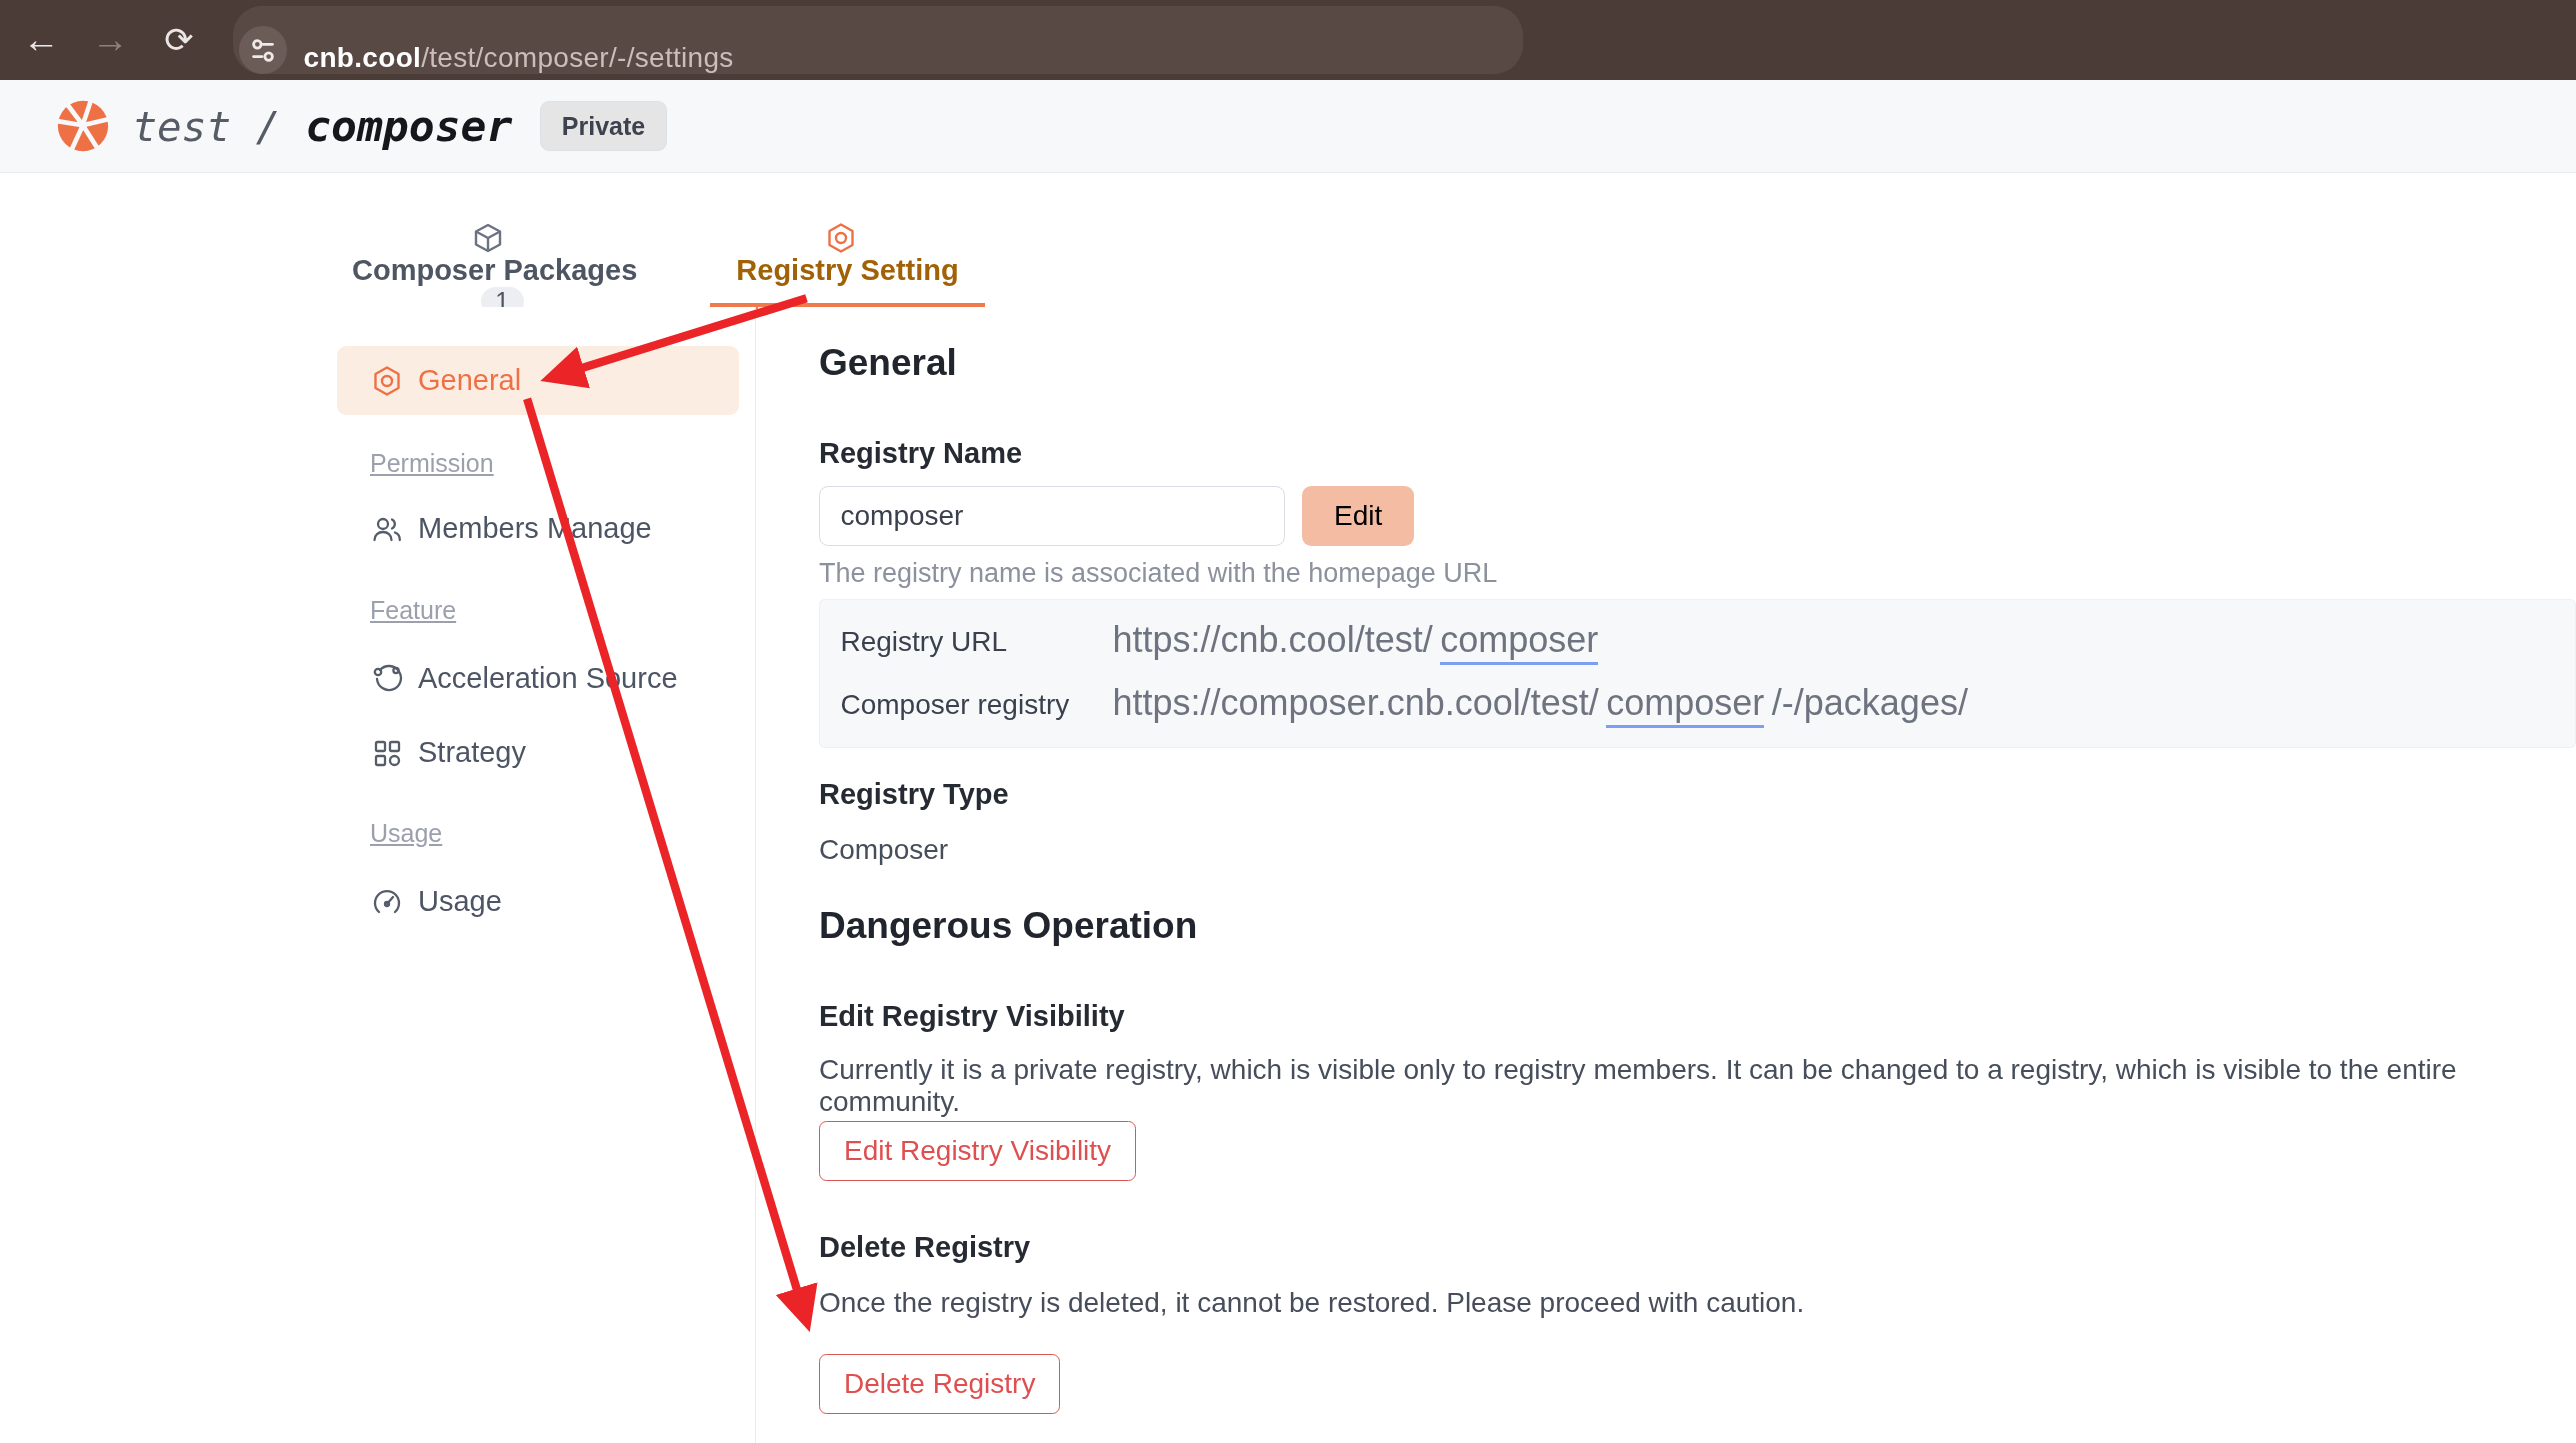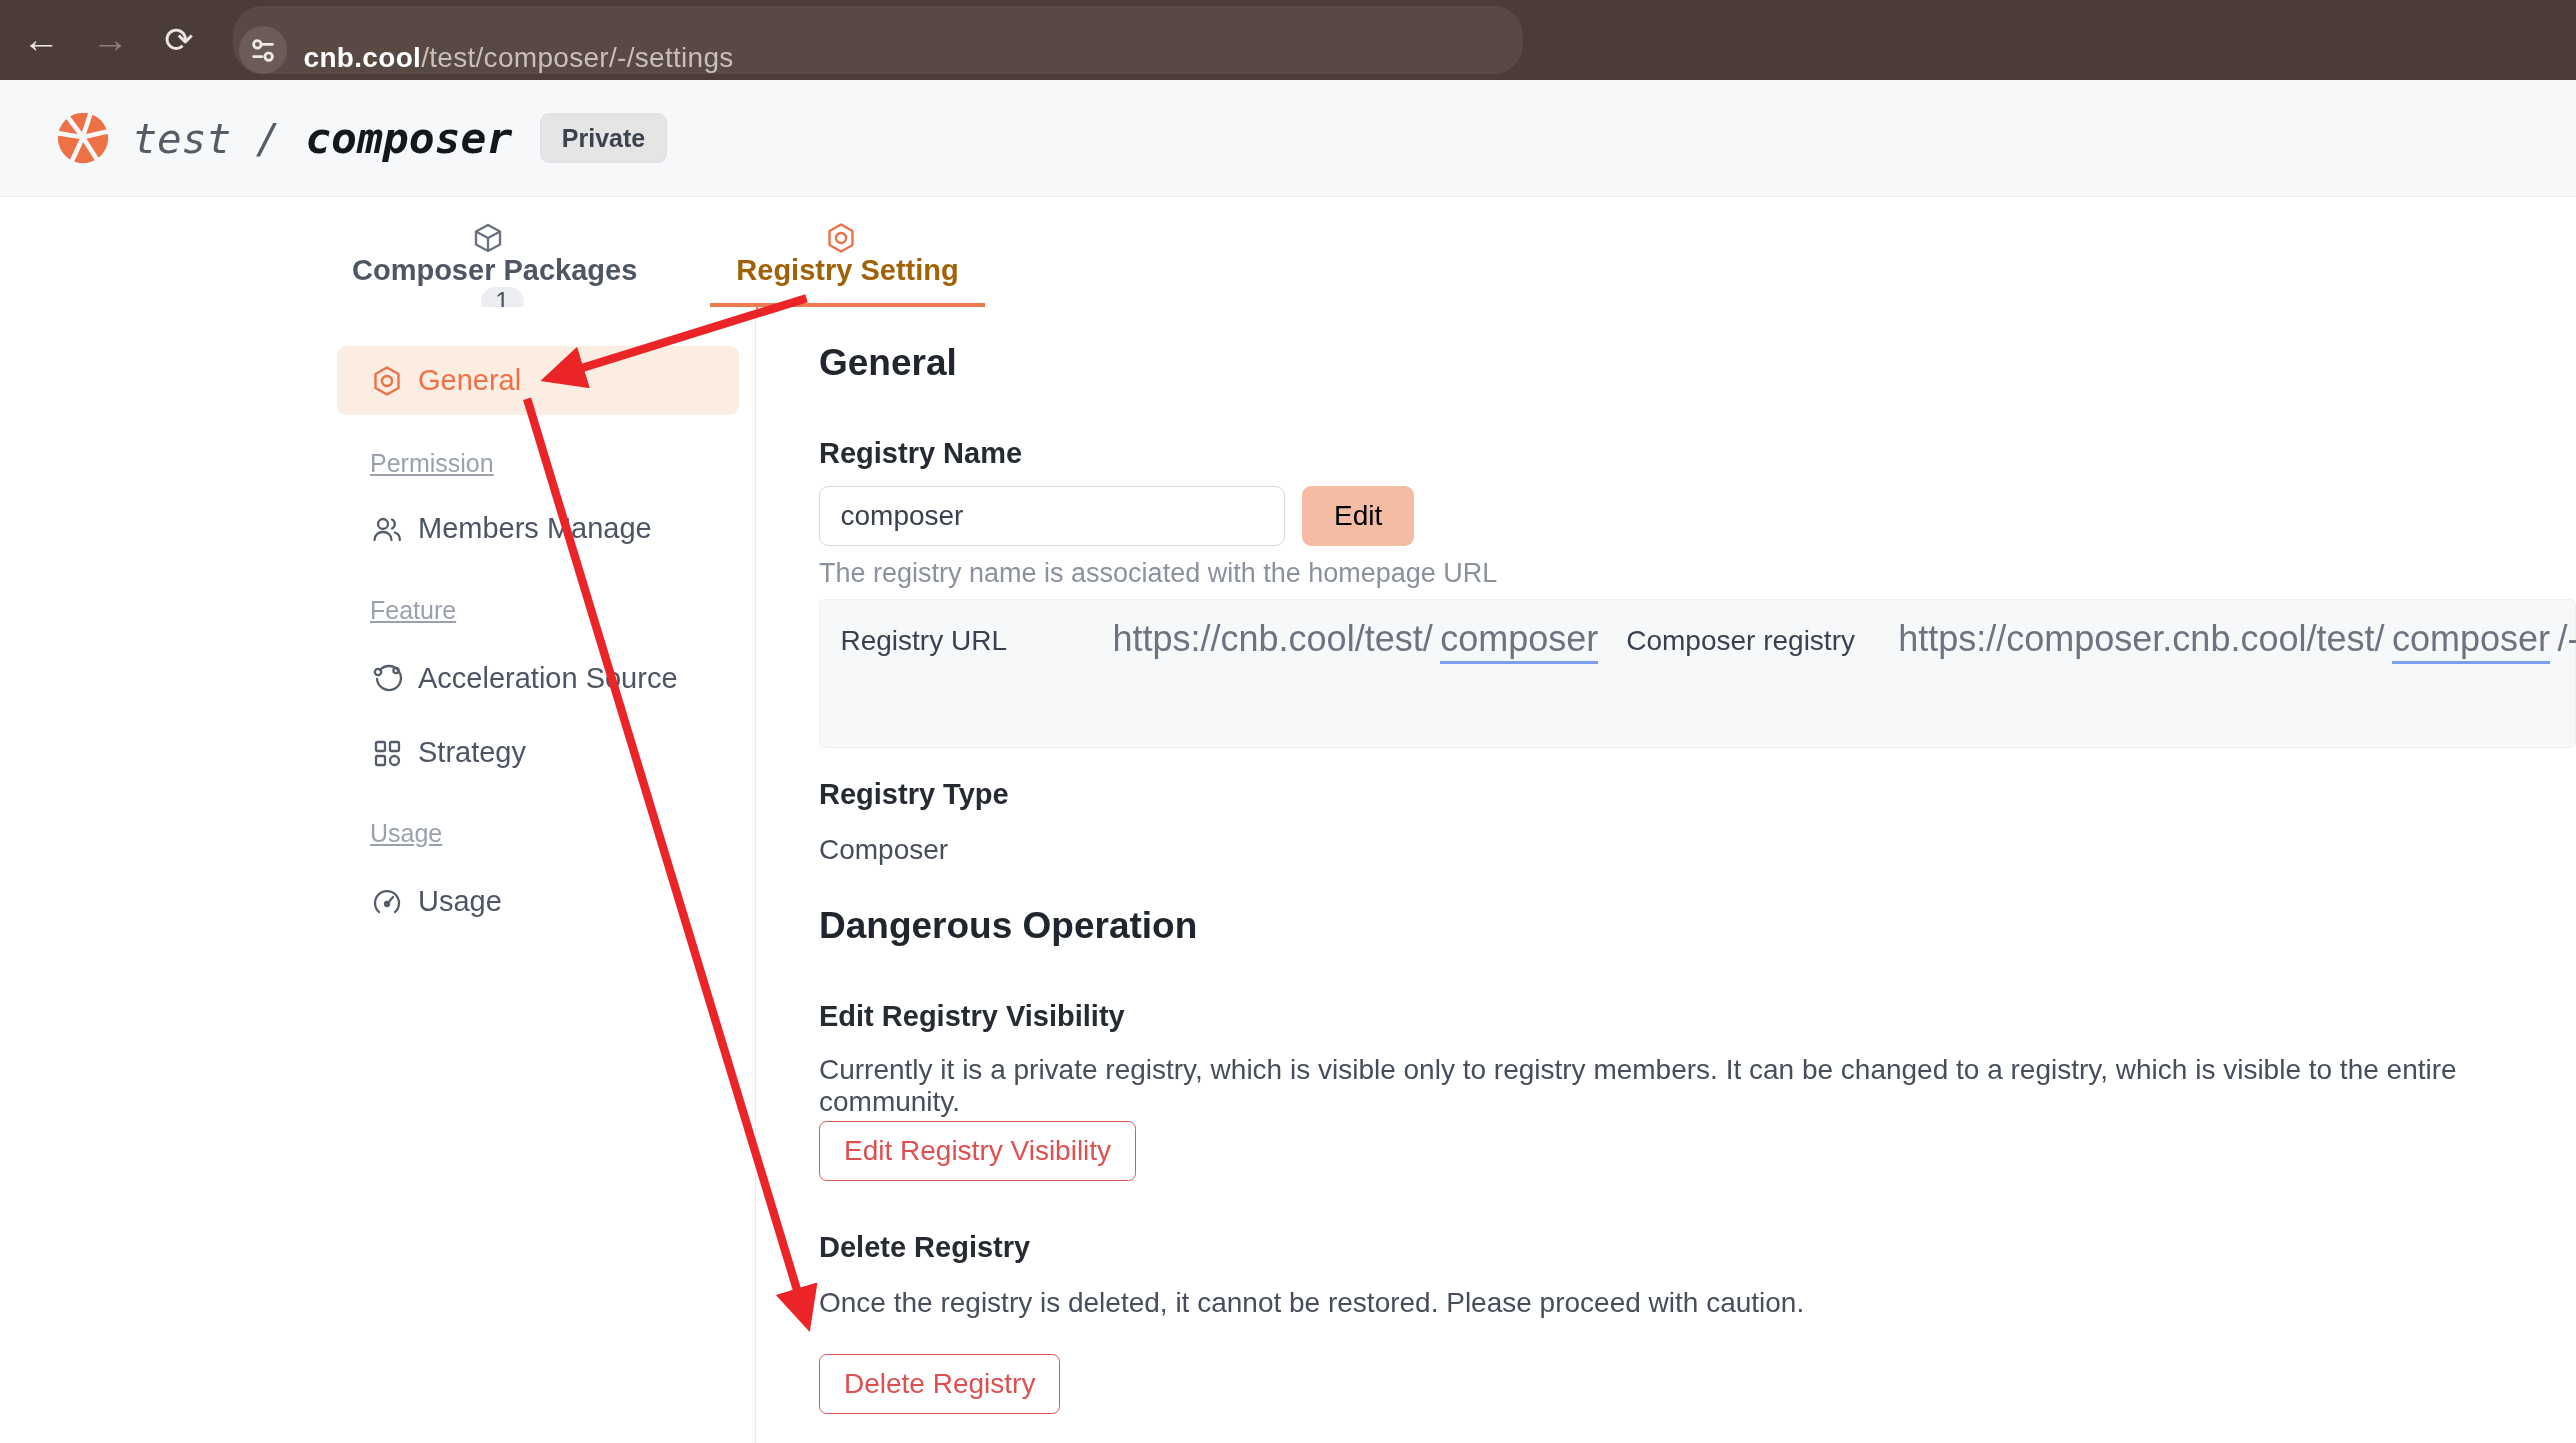--- a/index.html
+++ b/index.html
@@ -10,21 +10,21 @@
   .browser-bar { position:absolute; top:0; left:0; width:2576px; height:80px; background:#4b3c38; display:flex; align-items:center; }
   .nav-btn { width:56px; height:56px; display:flex; align-items:center; justify-content:center; font-size:37px; color:#ece6e4; margin-left:13px; }
   .nav-btn.fwd { color:#927f7a; }
   .nav-btn.reload { font-size:35px; }
   .url-pill { margin-left:26px; width:1290px; height:68px; border-radius:29px; background:#594945; display:flex; align-items:flex-end; }
   .url-chip { width:48px; height:48px; border-radius:50%; background:#6c5c57; margin-left:5.6px; display:flex; align-items:center; justify-content:center; }
   .url-text { margin-left:17px; font-size:28px; color:#c9bebb; letter-spacing:0.3px; white-space:nowrap; }
   .url-text .host { color:#ffffff; font-weight:600; }
 
   
-  .app-header { position:absolute; top:80px; left:0; width:2576px; height:117px; background:#f7f8fa; border-bottom:1.9px solid #e9ebee; display:flex; align-items:center; }
+  .app-header { position:absolute; top:80px; left:0; width:2576px; height:93px; background:#f7f8fa; border-bottom:1.9px solid #e9ebee; display:flex; align-items:center; }
   .logo { width:54px; height:54px; margin-left:56px; flex:0 0 auto; }
   .repo-title { margin-left:22.4px; font-family:"DejaVu Sans Mono", monospace; font-style:italic; font-size:41px; color:#555c66; white-space:nowrap; }
   .repo-title .name { font-weight:bold; color:#14181d; font-size:43px; }
   .badge-private { margin-left:28px; padding:9.3px 20.5px; border:1.9px solid #dde0e5; border-radius:9.3px; background:#e5e5e5; font-size:25px; font-weight:600; color:#3d434e; }
 
   
   .tabbar { position:absolute; top:222px; left:326px; right:0; height:86px; border-bottom:1.9px solid #e7e9ed; display:flex; align-items:center; }
   .tab { position:relative; height:86px; display:flex; align-items:center; padding:0 26px; font-size:29px; font-weight:600; color:#4f5663; cursor:pointer;flex-direction:column; }
   .tab + .tab { margin-left:47px; }
   .tab .ticon { margin-right:13px; display:flex; }
@@ -45,21 +45,21 @@
   .content > * { position:absolute; left:61px; }
   h1.c-h1 { font-size:37px; font-weight:700; color:#21262e; }
   h2.c-h2 { font-size:29px; font-weight:700; color:#262b33; }
   .c-text { font-size:28px; color:#474e5b; }
   .c-help { font-size:27px; color:#8b919d; }
 
   .input-row { display:flex; align-items:center; }
   .name-input { width:466px; height:60px; border:1.9px solid #d9dce3; border-radius:9.3px; background:#fff; padding:0 20.5px; font-size:28px; color:#3a414e; font-family:"Liberation Sans", sans-serif; }
   .btn-edit { margin-left:17px; height:60px; padding:0 32px; border:none; border-radius:9.3px; background:#f5bca4; color:#000000; font-size:28px; font-weight:500; cursor:pointer; font-family:"Liberation Sans", sans-serif; }
 
-  .info-box { left:61px; right:0; height:149px; background:#f7f8fa; border:1.9px solid #edeff3; border-radius:5.6px; padding:11.2px 0; display:flex; flex-direction:row; justify-content:space-around; }
+  .info-box { left:61px; right:0; height:149px; background:#f7f8fa; border:1.9px solid #edeff3; border-radius:5.6px; padding:11.2px 0; display:flex; flex-direction:column; justify-content:space-around; }
   .info-row { display:flex; align-items:center; padding-left:20.5px; height:60px; }
   .info-label { width:272px; font-size:28px; color:#3a414e; flex:0 0 auto; }
   .info-value { font-size:36px; color:#6d7480; white-space:nowrap; }
   .info-link { display:inline-block; color:#6d7480; border-bottom:3.7px solid #7c9ff2; margin:0 7.5px; padding-bottom:0.9px; cursor:pointer; text-decoration:none; }
 
   .btn-danger { height:60px; padding:0 24px; background:#fff; border:1.9px solid #dd5454; border-radius:7.5px; color:#e04f4f; font-size:28px; cursor:pointer; font-family:"Liberation Sans", sans-serif; }
 
   
   .annot { position:absolute; top:0; left:0; width:2576px; height:1444px; pointer-events:none; z-index:40; }
 </style>

